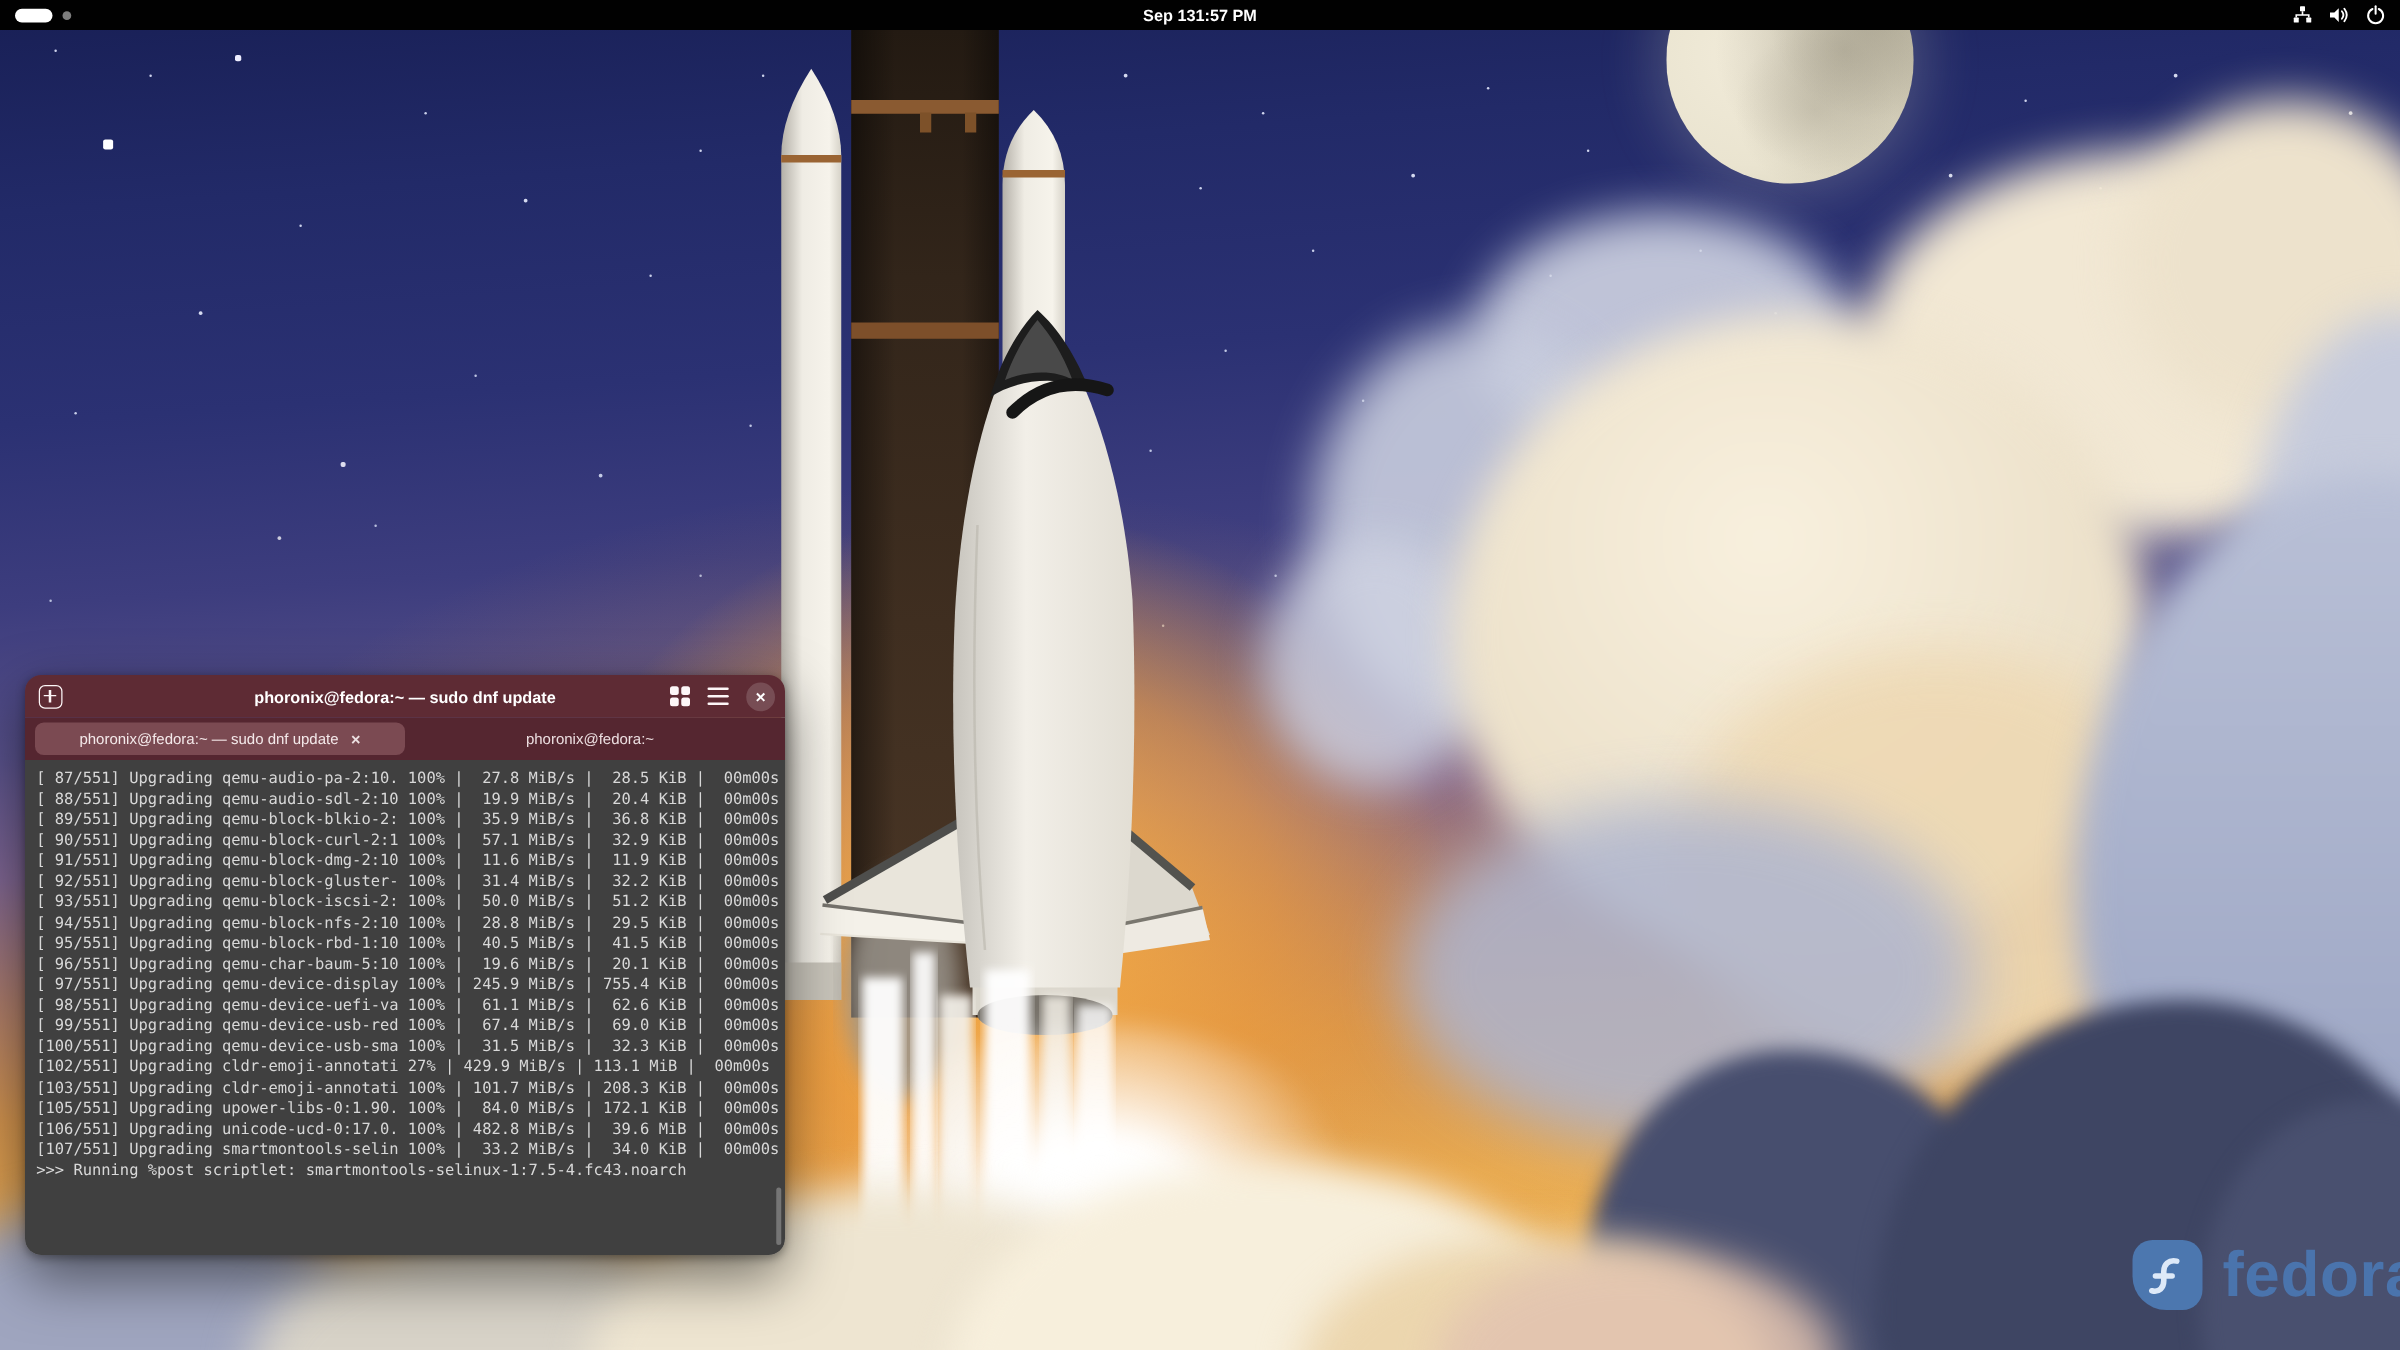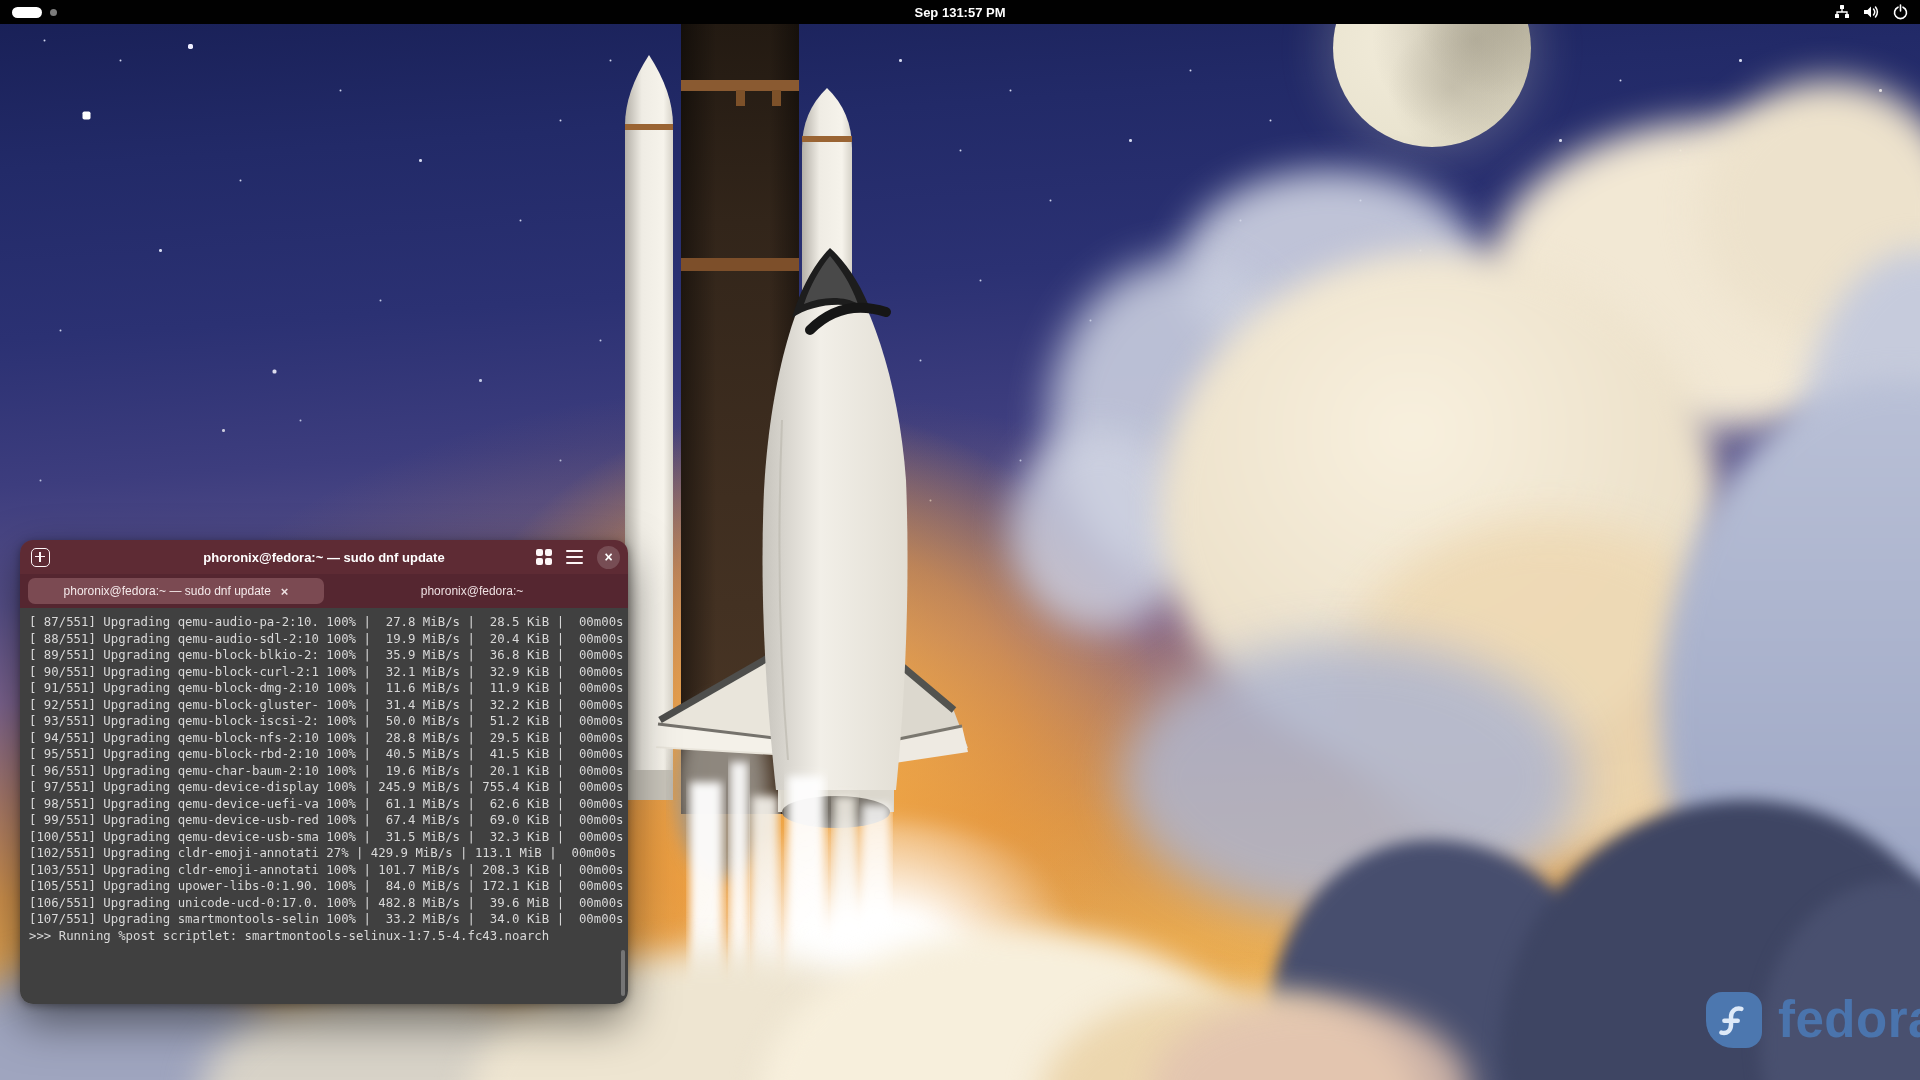--- a/index.html
+++ b/index.html
@@ -246,27 +246,27 @@
       <div class="tab inactive">
         <span>phoronix@fedora:~</span>
       </div>
     </div>
 
     <div class="term-body">
       <div>
           <div class="tline">[ 87/551] Upgrading qemu-audio-pa-2:10. 100% |  27.8 MiB/s |  28.5 KiB |  00m00s</div>
           <div class="tline">[ 88/551] Upgrading qemu-audio-sdl-2:10 100% |  19.9 MiB/s |  20.4 KiB |  00m00s</div>
           <div class="tline">[ 89/551] Upgrading qemu-block-blkio-2: 100% |  35.9 MiB/s |  36.8 KiB |  00m00s</div>
-          <div class="tline">[ 90/551] Upgrading qemu-block-curl-2:1 100% |  32.1 MiB/s |  32.9 KiB |  00m00s</div>
+          <div class="tline">[ 90/551] Upgrading qemu-block-curl-2:1 100% |  57.1 MiB/s |  32.9 KiB |  00m00s</div>
           <div class="tline">[ 91/551] Upgrading qemu-block-dmg-2:10 100% |  11.6 MiB/s |  11.9 KiB |  00m00s</div>
           <div class="tline">[ 92/551] Upgrading qemu-block-gluster- 100% |  31.4 MiB/s |  32.2 KiB |  00m00s</div>
           <div class="tline">[ 93/551] Upgrading qemu-block-iscsi-2: 100% |  50.0 MiB/s |  51.2 KiB |  00m00s</div>
           <div class="tline">[ 94/551] Upgrading qemu-block-nfs-2:10 100% |  28.8 MiB/s |  29.5 KiB |  00m00s</div>
-          <div class="tline">[ 95/551] Upgrading qemu-block-rbd-2:10 100% |  40.5 MiB/s |  41.5 KiB |  00m00s</div>
-          <div class="tline">[ 96/551] Upgrading qemu-char-baum-2:10 100% |  19.6 MiB/s |  20.1 KiB |  00m00s</div>
+          <div class="tline">[ 95/551] Upgrading qemu-block-rbd-1:10 100% |  40.5 MiB/s |  41.5 KiB |  00m00s</div>
+          <div class="tline">[ 96/551] Upgrading qemu-char-baum-5:10 100% |  19.6 MiB/s |  20.1 KiB |  00m00s</div>
           <div class="tline">[ 97/551] Upgrading qemu-device-display 100% | 245.9 MiB/s | 755.4 KiB |  00m00s</div>
           <div class="tline">[ 98/551] Upgrading qemu-device-uefi-va 100% |  61.1 MiB/s |  62.6 KiB |  00m00s</div>
           <div class="tline">[ 99/551] Upgrading qemu-device-usb-red 100% |  67.4 MiB/s |  69.0 KiB |  00m00s</div>
           <div class="tline">[100/551] Upgrading qemu-device-usb-sma 100% |  31.5 MiB/s |  32.3 KiB |  00m00s</div>
           <div class="tline">[102/551] Upgrading cldr-emoji-annotati 27% | 429.9 MiB/s | 113.1 MiB |  00m00s</div>
           <div class="tline">[103/551] Upgrading cldr-emoji-annotati 100% | 101.7 MiB/s | 208.3 KiB |  00m00s</div>
           <div class="tline">[105/551] Upgrading upower-libs-0:1.90. 100% |  84.0 MiB/s | 172.1 KiB |  00m00s</div>
           <div class="tline">[106/551] Upgrading unicode-ucd-0:17.0. 100% | 482.8 MiB/s |  39.6 MiB |  00m00s</div>
           <div class="tline">[107/551] Upgrading smartmontools-selin 100% |  33.2 MiB/s |  34.0 KiB |  00m00s</div>
           <div class="tline">&gt;&gt;&gt; Running %post scriptlet: smartmontools-selinux-1:7.5-4.fc43.noarch</div>

